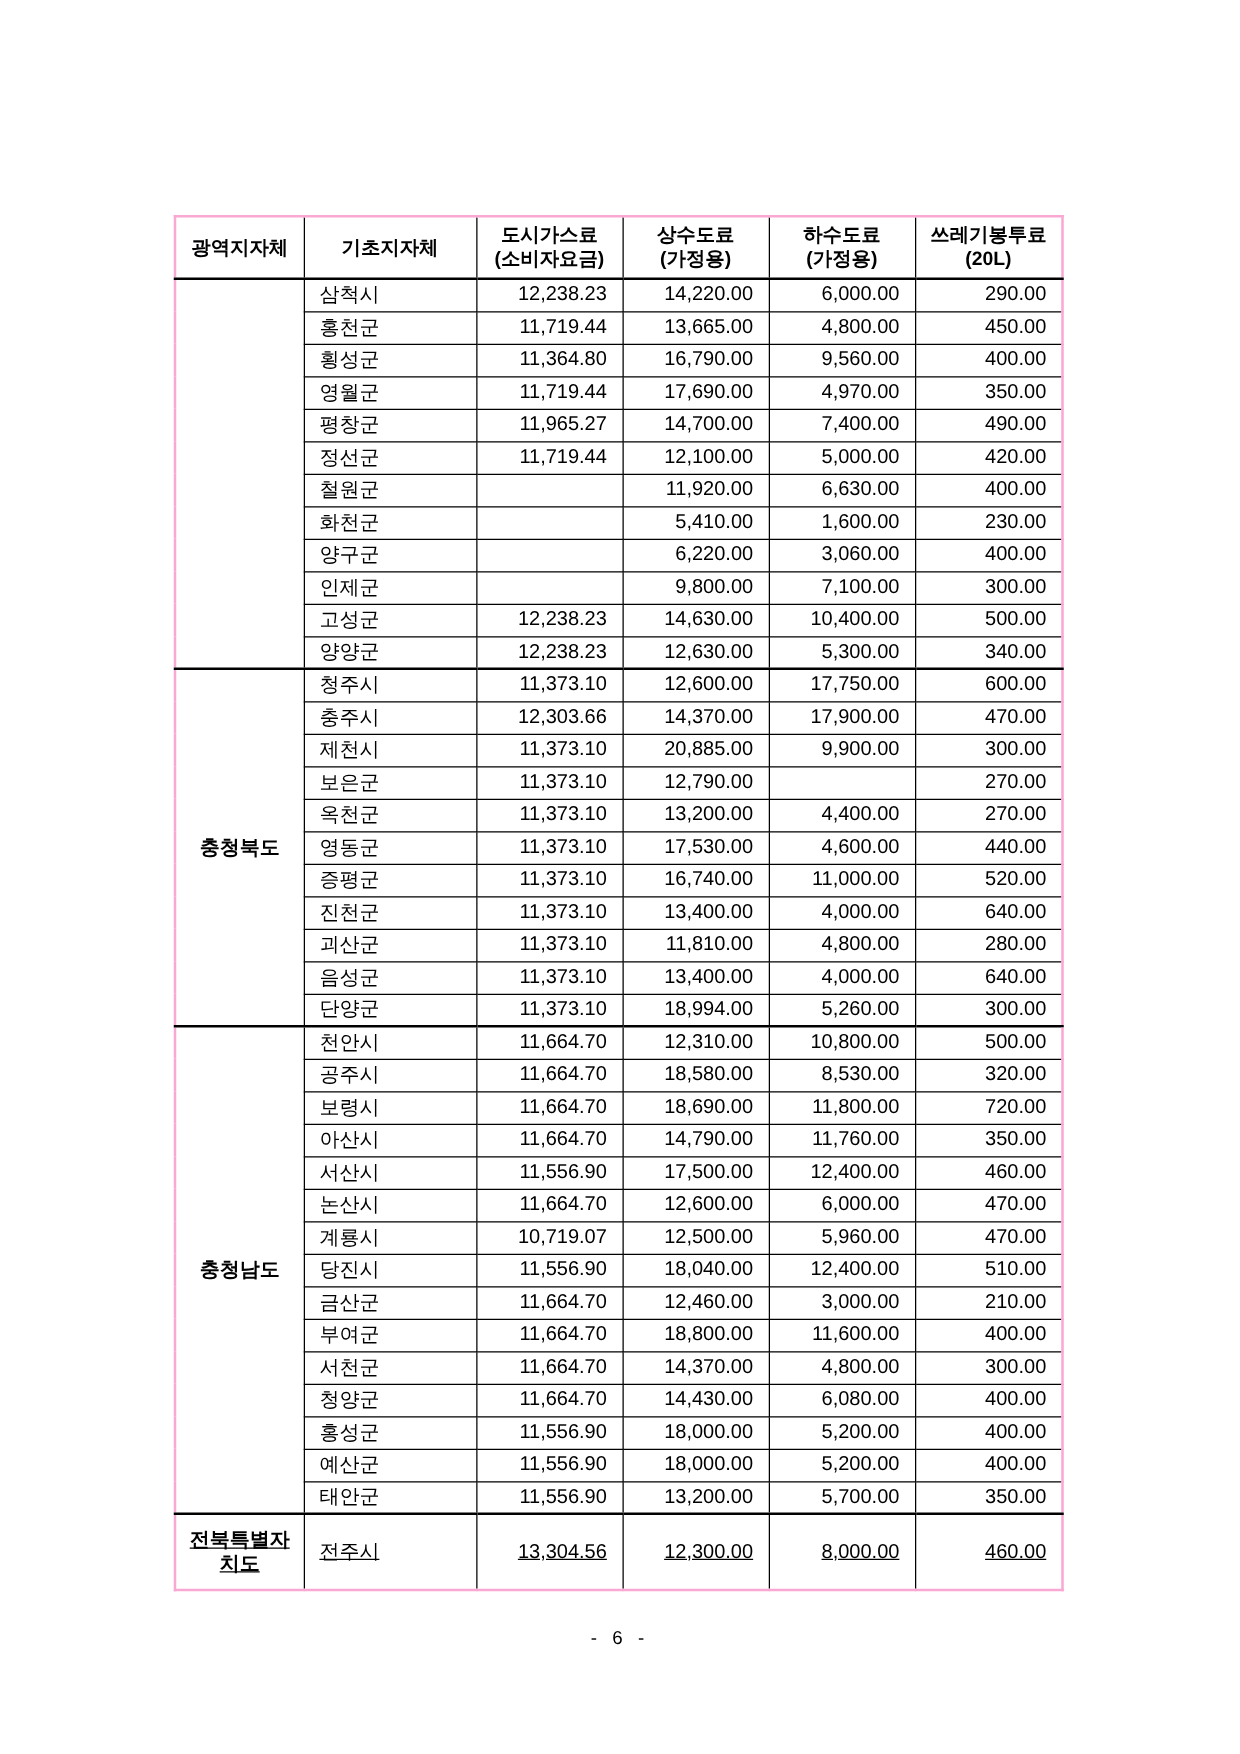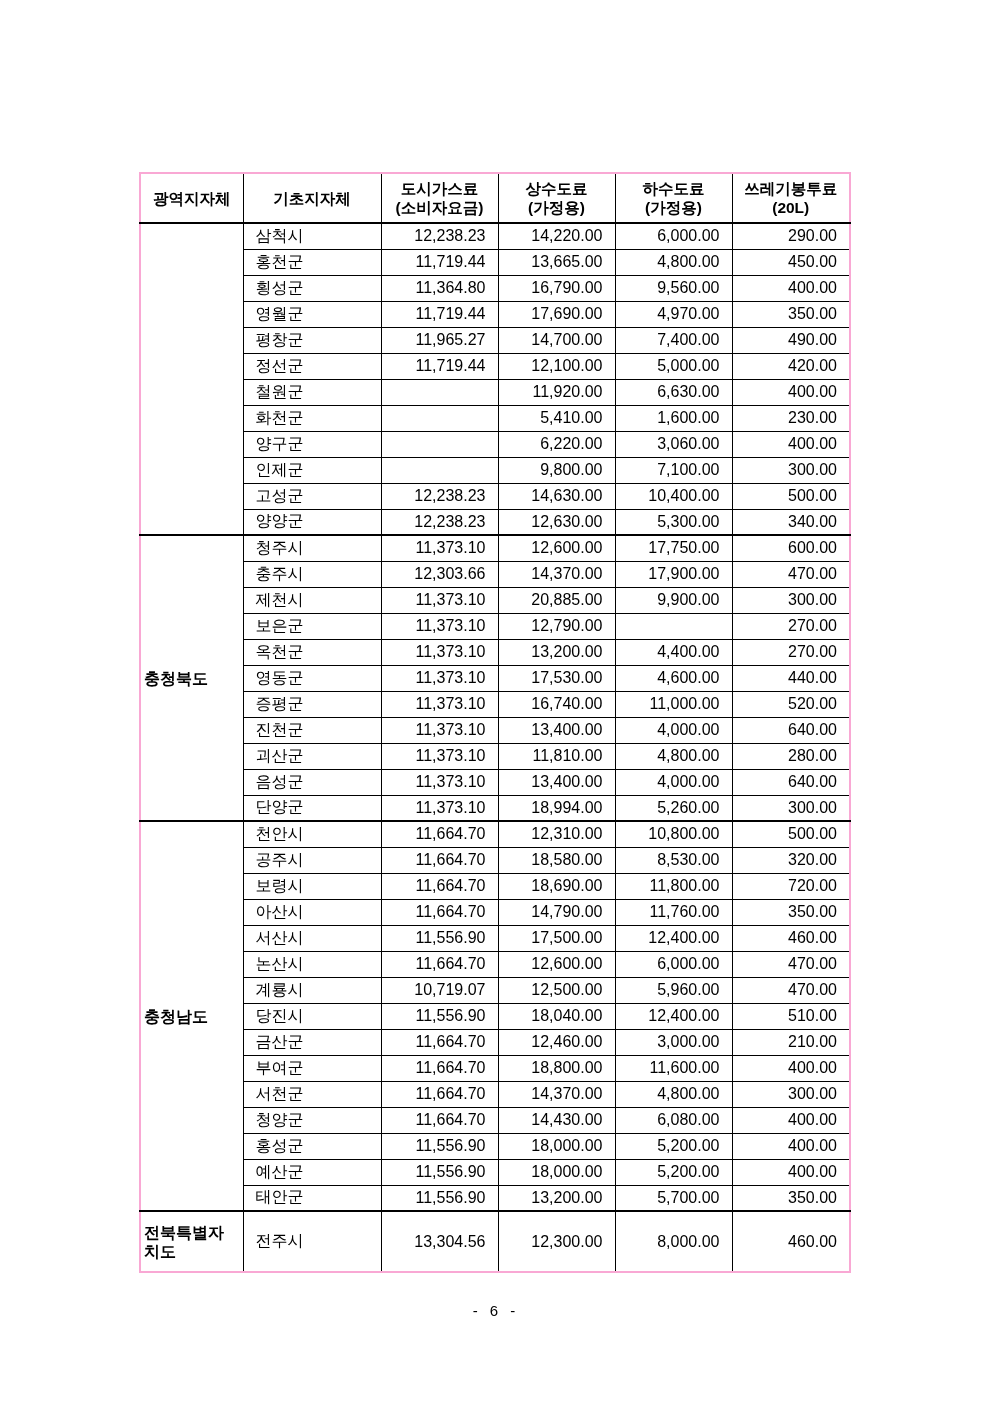--- a/index.html
+++ b/index.html
@@ -34,25 +34,25 @@
   }
   .fee-table thead tr { height: 50px; }
   .fee-table thead th {
     font-weight: bold;
     text-align: center;
     line-height: 19px;
     border-bottom: 2px solid #000;
     font-size: 15.5px;
   }
   .fee-table tbody tr { height: 26px; }
-  .fee-table tbody tr.tall-row { height: 61px; }
+  .fee-table tbody tr.tall-row { height: 61px; text-decoration: underline; }
   .fee-table tbody tr.group-start td { border-top: 2px solid #000; }
   .fee-table td.province {
     font-weight: bold;
-    text-align: left;
+    text-align: center;
     line-height: 19px;
     padding: 0 3px;
   }
   .fee-table td.city {
     text-align: left;
     padding-left: 12px;
   }
   .fee-table td.num {
     text-align: right;
     padding-right: 12px;

